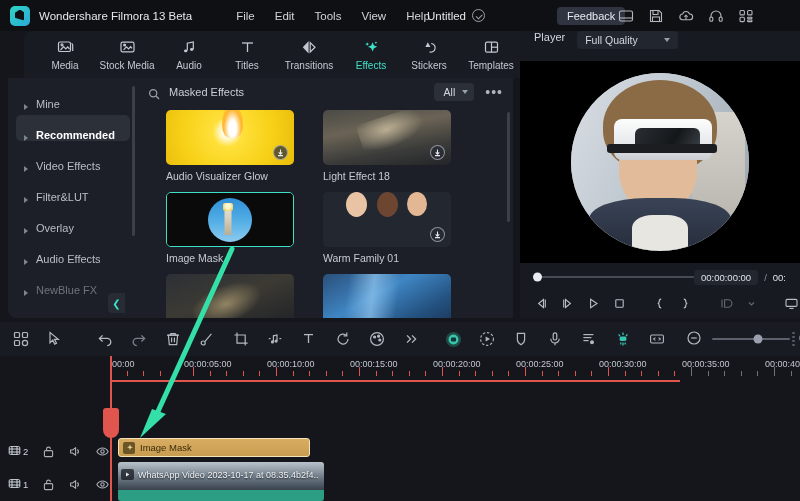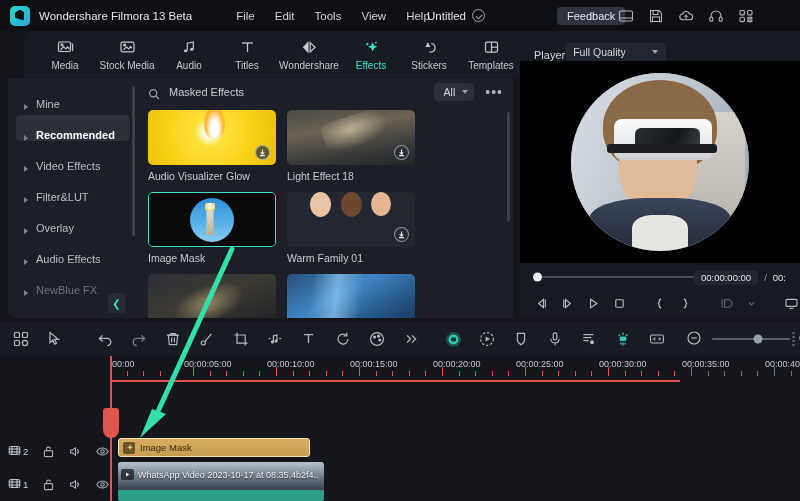--- a/index.html
+++ b/index.html
@@ -105,21 +105,21 @@
   .all-sel {
     margin-left: auto; background: #2a2f38; border-radius: 4px;
     padding: 3px 6px 3px 10px; font-size: 10.5px; color: #d6dae1;
     display: flex; align-items: center; gap: 7px; cursor: pointer;
   }
   .chev { width: 0; height: 0; border-top: 4px solid #9aa0aa;
           border-left: 3.5px solid transparent; border-right: 3.5px solid transparent; }
   .dots { margin-left: 11px; font-size: 14px; color: #aeb4bd; letter-spacing: 1px;
           cursor: pointer; line-height: 10px; }
   .grid { padding: 4px 10px 0 10px; display: flex; flex-wrap: wrap; gap: 10px 11px; }
-  .cell { width: 128px; }
+  .cell { width: 128px; margin-left: 18px; }
   .thumb {
     width: 128px; height: 55px; border-radius: 5px; position: relative;
     overflow: hidden; cursor: pointer; background: #23272f;
   }
   .cell.sel .thumb { border: 1.6px solid #3fe0c8; }
   .cell.sel .thumb .inner { border-radius: 3px; }
   .inner { position: absolute; inset: 0; }
   .dl-badge {
     position: absolute; right: 6px; bottom: 5px; width: 15px; height: 15px;
     border-radius: 50%; background: rgba(40,44,52,.72);
@@ -182,21 +182,21 @@
     content:""; position:absolute; left:18%; top:-10%; width:40%; height:120%;
     background: linear-gradient(90deg, rgba(150,210,255,0) 0, rgba(170,220,255,.55) 50%, rgba(150,210,255,0) 100%);
     transform: rotate(8deg);
   }
 
   
   .player {
     position: absolute; left: 520px; top: 31px; width: 280px; height: 287px;
     background: #171a21;
   }
-  .pl-head { height: 30px; display: flex; align-items: flex-end; padding-left: 14px; }
+  .pl-head { height: 30px; display: flex; align-items: flex-start; padding-left: 14px; gap: 12px; }
   .pl-label { font-size: 11px; color: #d3d8df; }
   .quality {
     background: #22262e; border-radius: 4px; padding: 3px 8px;
     font-size: 10.5px; color: #d3d8df; display: flex; align-items: center;
     gap: 26px; cursor: pointer;
   }
   .canvas {
     position: absolute; left: 0; top: 30px; width: 280px; height: 202px;
     background: #000; overflow: hidden;
   }
@@ -404,21 +404,21 @@
       </span>
       <span class="tlabel">Titles</span>
     </div>
     <div class="tab wide">
       <span>
         <svg width="19" height="19" viewBox="0 0 19 19" fill="none" stroke="#c3c8d1" stroke-width="1.2">
           <path d="M8 4.6 3.6 9.3 8 14z" fill="#c3c8d1"></path>
           <path d="M10.2 4.6 15 9.3l-4.8 4.7z"></path>
         </svg>
       </span>
-      <span class="tlabel">Wondershare</span>
+      <span class="tlabel">Transitions</span>
     </div>
     <div class="tab active">
       <span>
         <svg width="19" height="19" viewBox="0 0 19 19" fill="none">
           <path d="M10.6 4.2 12 7.4l3.2 1.4-3.2 1.4-1.4 3.2-1.4-3.2L6 8.8l3.2-1.4z" fill="#3fe0c8"></path>
           <path d="M5.2 4.2l.6 1.3 1.3.6-1.3.6-.6 1.3-.6-1.3L3.3 6l1.3-.6z" fill="#3fe0c8"></path>
           <circle cx="13.9" cy="4.6" r=".9" fill="#3fe0c8"></circle>
         </svg>
       </span>
       <span class="tlabel">Effects</span>

